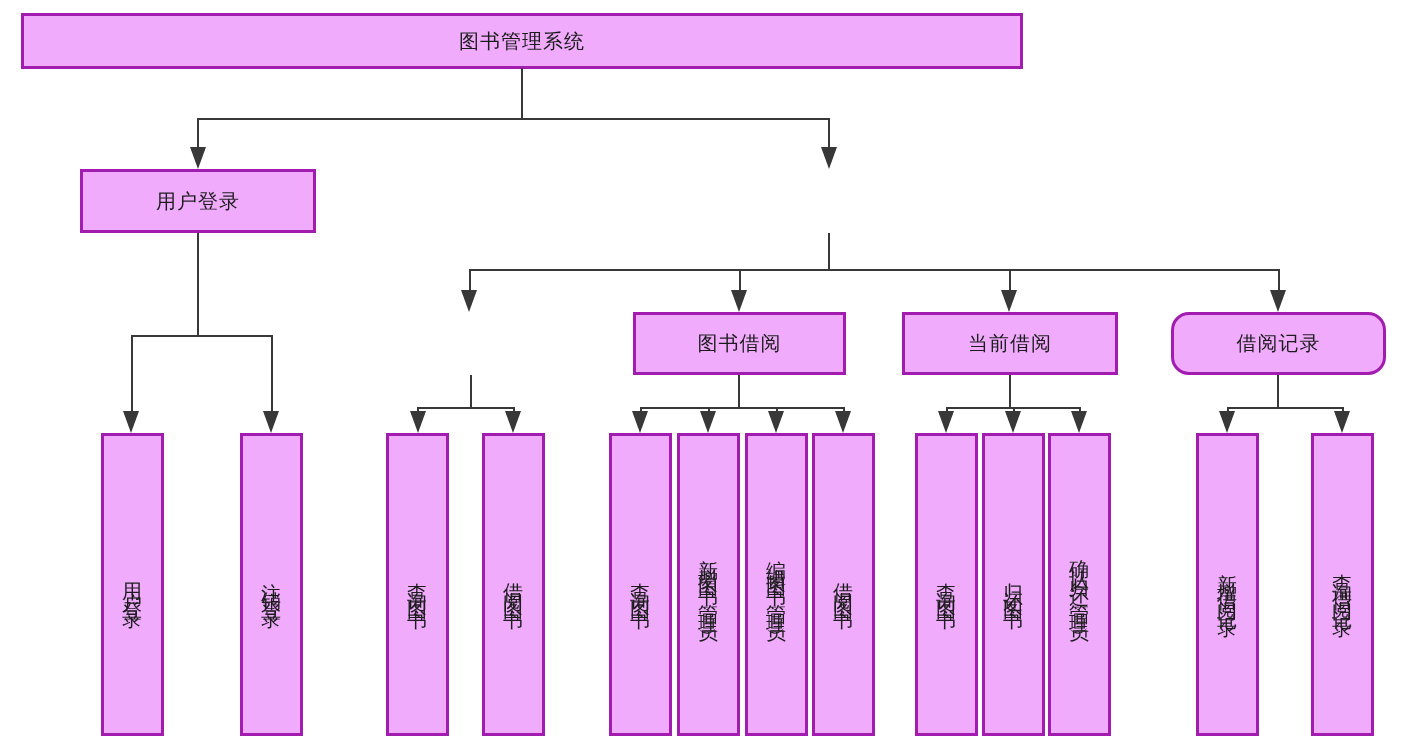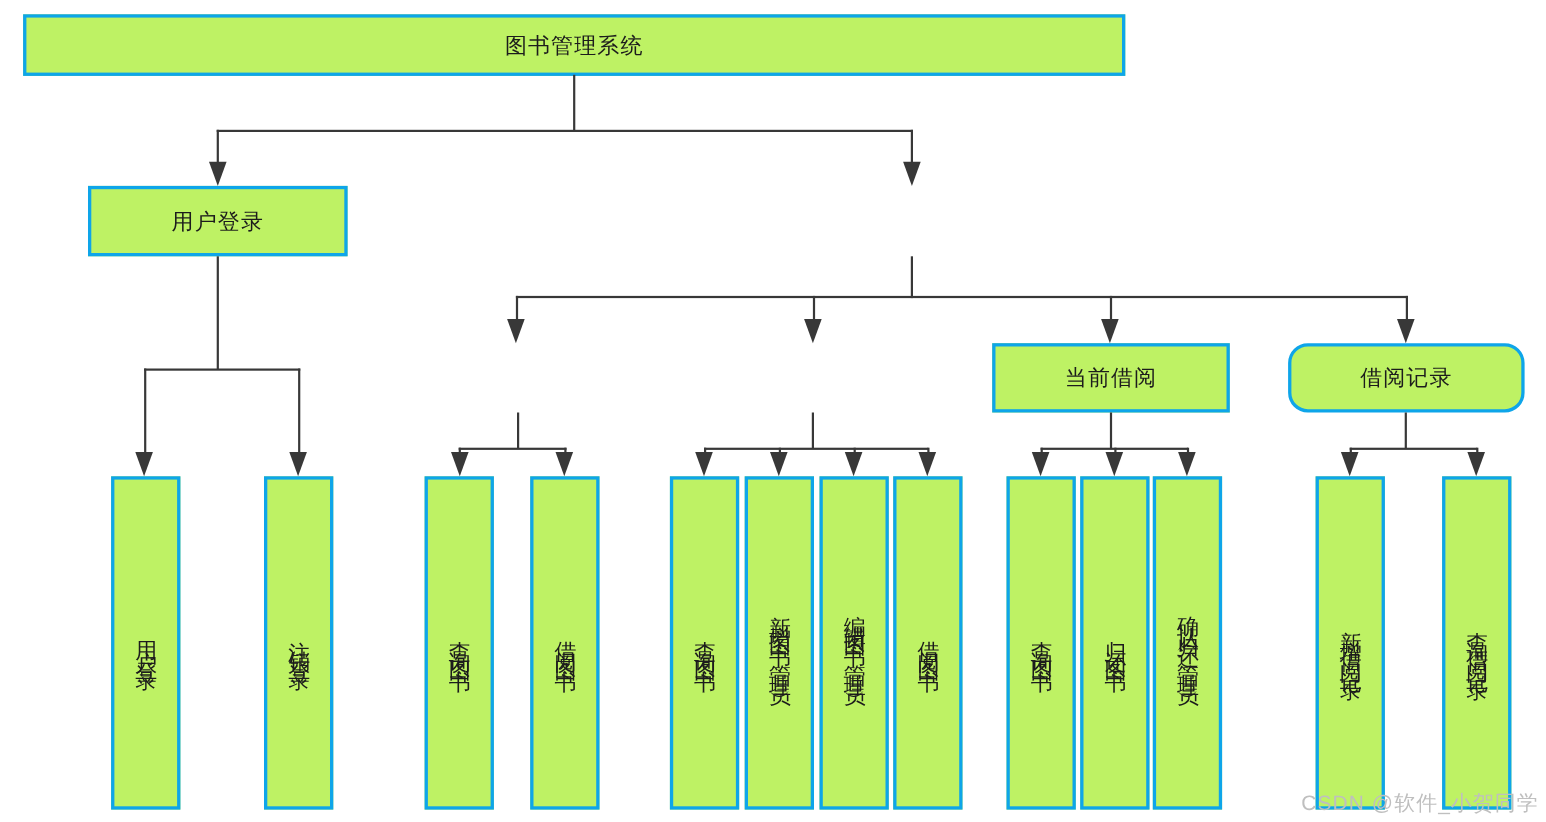--- a/index.html
+++ b/index.html
@@ -1,21 +1,21 @@
 <!DOCTYPE html>
 <html><head>
 <meta charset="utf-8">
 <style>
   html,body{margin:0;padding:0;background:#ffffff;}
   .canvas{
     position:relative;width:1405px;height:747px;background:#ffffff;overflow:hidden;
     font-family:"Liberation Sans","DejaVu Sans",sans-serif;color:#1c1c1c;
   }
   .box{
-    position:absolute;box-sizing:border-box;border:3px solid #0ea5e9;background:#bef264;
+    position:absolute;box-sizing:border-box;border:3px solid #a21caf;background:#f0abfc;
     display:flex;align-items:center;justify-content:center;
   }
   .hbox{font-size:20px;letter-spacing:1px;}
   .vbox{top:433px;width:63px;height:303px;}
   .vtext{
     writing-mode:vertical-rl;text-orientation:mixed;
     font-size:20px;letter-spacing:9px;line-height:1;white-space:nowrap;
   }
   .vl{position:absolute;width:2px;background:#383838;}
   .hl{position:absolute;height:2px;background:#383838;}
@@ -60,20 +60,23 @@
   <div class="hl" style="left:469px;top:269px;width:811px;"></div>
   <div class="vl" style="left:469px;top:269px;height:22px;"></div>
   <div class="arrow" style="left:461px;top:290px;"></div>
   <div class="vl" style="left:739px;top:269px;height:22px;"></div>
   <div class="arrow" style="left:731px;top:290px;"></div>
   <div class="vl" style="left:1009px;top:269px;height:22px;"></div>
   <div class="arrow" style="left:1001px;top:290px;"></div>
   <div class="vl" style="left:1278px;top:269px;height:22px;"></div>
   <div class="arrow" style="left:1270px;top:290px;"></div>
 
+  <div class="box hbox" style="left:633px;top:312px;width:213px;height:63px;">
+    <span>图书借阅</span>
+  </div>
   <div class="box hbox" style="left:902px;top:312px;width:216px;height:63px;">
     <span>当前借阅</span>
   </div>
   <div class="box hbox" style="left:1171px;top:312px;width:215px;height:63px;border-radius:18px;">
     <span>借阅记录</span>
   </div>
 
   <div class="vl" style="left:470px;top:375px;height:33px;"></div>
   <div class="hl" style="left:417px;top:407px;width:98px;"></div>
   <div class="vl" style="left:417px;top:407px;height:6px;"></div>
@@ -145,15 +148,14 @@
     <span class="vtext">确认归还（管理员）</span>
   </div>
 
   <div class="box vbox" style="left:1196px;">
     <span class="vtext">新增借阅记录</span>
   </div>
   <div class="box vbox" style="left:1311px;">
     <span class="vtext">查询借阅记录</span>
   </div>
 
-  <div class="watermark">CSDN @软件_小贺同学</div>
 
 </div>
 
 </body></html>

